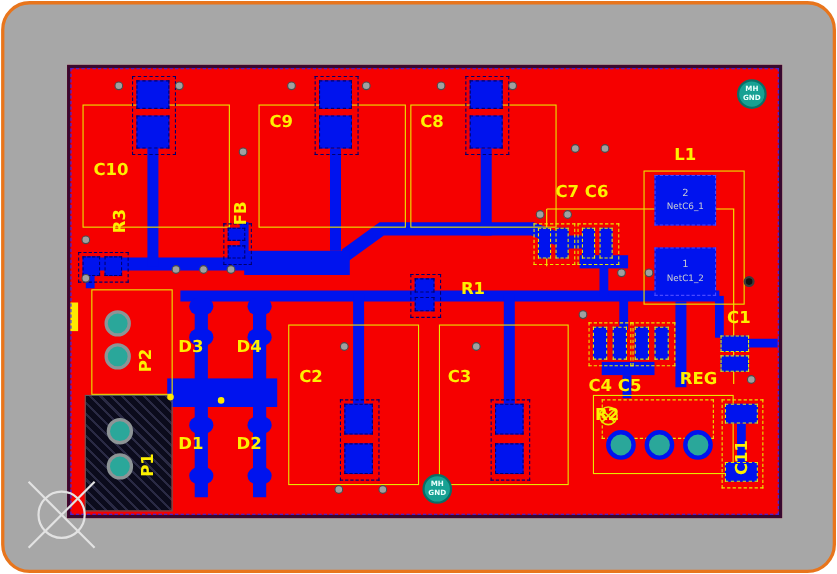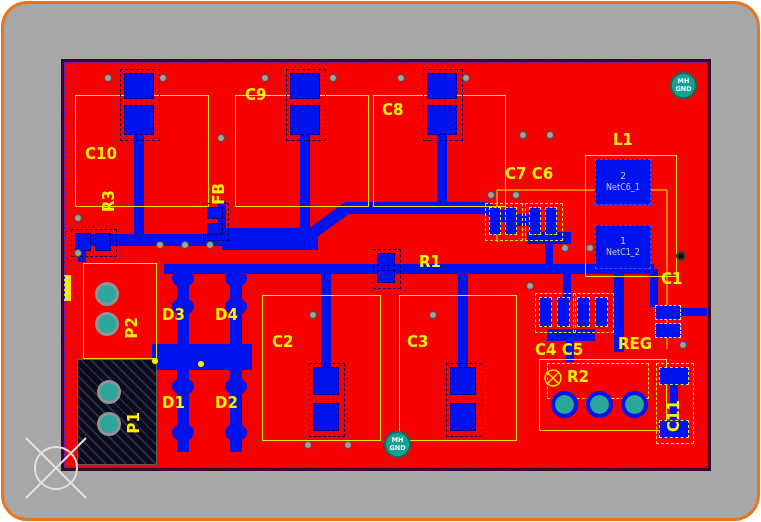--- a/index.html
+++ b/index.html
@@ -201,31 +201,31 @@
       <div class="mh" style="left:606px;top:10px">
         <span>MH</span>
         <span>GND</span>
       </div>
       <div class="mh" style="left:320px;top:369px">
         <span>MH</span>
         <span>GND</span>
       </div>
 
       <div class="lbl" style="left:21px;top:85px">C10</div>
-      <div class="lbl" style="left:181px;top:26px">C9</div>
+      <div class="lbl" style="left:181px;top:41px">C9</div>
       <div class="lbl" style="left:318px;top:41px">C8</div>
       <div class="lbl" style="left:441px;top:105px">C7 C6</div>
       <div class="lbl" style="left:549px;top:71px">L1</div>
       <div class="lbl" style="left:355px;top:193px">R1</div>
-      <div class="lbl" style="left:597px;top:210px">C1</div>
+      <div class="lbl" style="left:597px;top:220px">C1</div>
       <div class="lbl" style="left:208px;top:273px">C2</div>
       <div class="lbl" style="left:343px;top:273px">C3</div>
       <div class="lbl" style="left:471px;top:281px">C4 C5</div>
       <div class="lbl" style="left:554px;top:275px">REG</div>
-      <div class="lbl" style="left:503px;top:308px">R2</div>
+      <div class="lbl" style="left:477px;top:308px">R2</div>
       <div class="lbl" style="left:98px;top:246px">D3</div>
       <div class="lbl" style="left:151px;top:246px">D4</div>
       <div class="lbl" style="left:98px;top:334px">D1</div>
       <div class="lbl" style="left:151px;top:334px">D2</div>
       <div class="lbl v" style="left:38px;top:128px">R3</div>
       <div class="lbl v" style="left:148px;top:121px">FB</div>
       <div class="lbl v" style="left:61px;top:255px">P2</div>
       <div class="lbl v" style="left:63px;top:350px">P1</div>
       <div class="lbl v" style="left:603px;top:338px">C11</div>
     </div>

